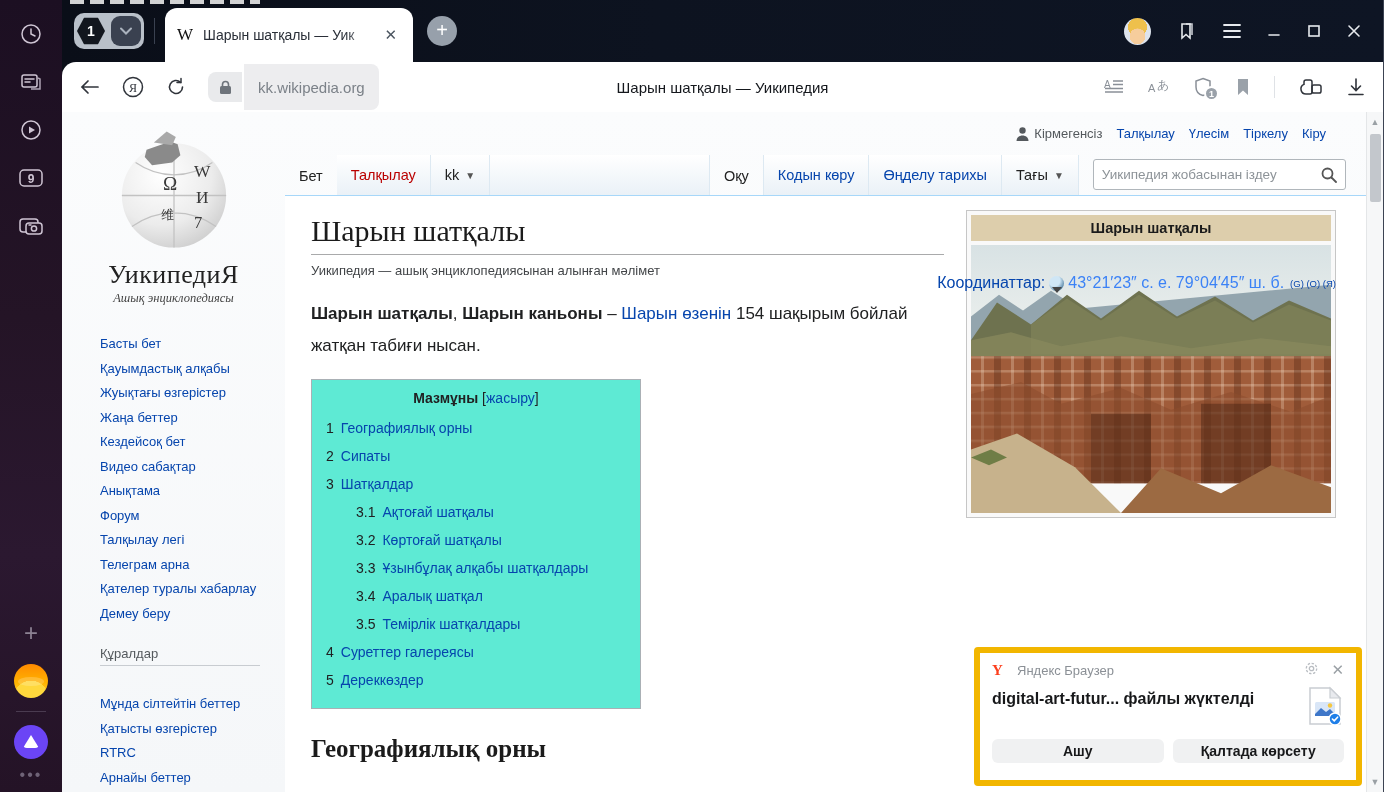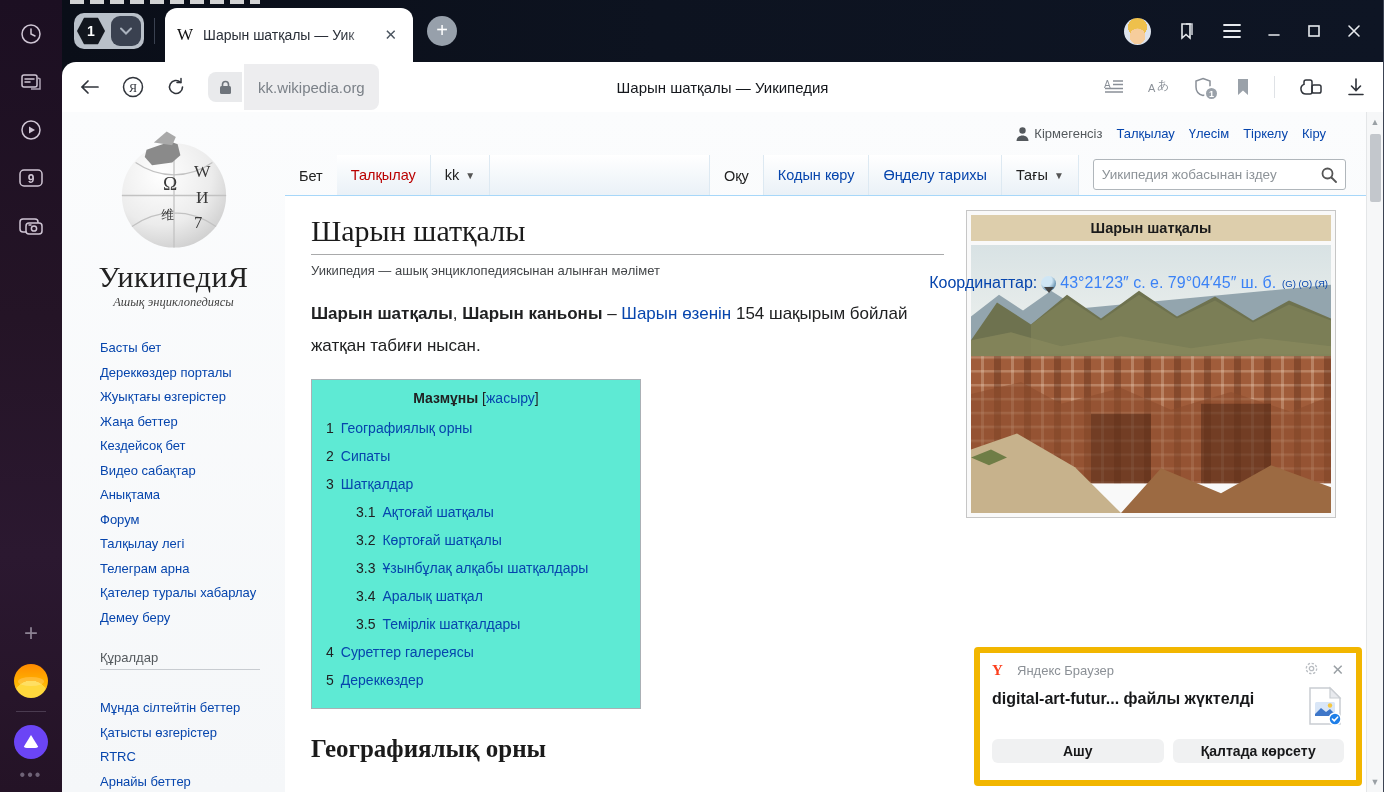--- a/index.html
+++ b/index.html
@@ -60,21 +60,21 @@
       color:#fff; font-size:9px; font-weight:bold; display:flex; align-items:center; justify-content:center; }
   .ab-sep { width:1px; height:22px; background:#dfe2e6; }
 
   
   .viewport { flex:1; position:relative; overflow:hidden; background:#f6f6f6; }
   .page { position:absolute; inset:0 17px 0 0; display:flex; background:linear-gradient(180deg,#fbfcfd 0%,#f5f7f9 100%); }
 
   
   .rail { width:223px; flex-shrink:0; padding-top:14px; }
   .wlogo { width:200px; margin:0 auto; text-align:center; cursor:pointer; }
-  .wlogo-title { font-family:"Liberation Serif",serif; font-size:30px; color:#222; margin-top:2px; letter-spacing:.5px; }
+  .wlogo-title { font-family:"Liberation Serif",serif; font-size:26px; color:#222; margin-top:2px; letter-spacing:.5px; }
   .wlogo-sub { font-family:"Liberation Serif",serif; font-style:italic; font-size:12.5px; color:#444; margin-top:1px; }
   .rail nav { margin:26px 0 0 38px; }
   .rail a { display:block; font-size:13px; color:#0645ad; text-decoration:none; line-height:24.5px; cursor:pointer; }
   .tools-h { margin:20px 0 6px 38px; font-size:13px; color:#54595d; border-bottom:1px solid #c8ccd1; padding-bottom:4px; width:160px; }
 
   
   .content { flex:1; display:flex; flex-direction:column; min-width:0; }
   .personal { display:flex; justify-content:flex-end; align-items:center; gap:14px; padding:14px 40px 0 0; font-size:13px; }
   .personal .anon { color:#54595d; display:flex; align-items:center; gap:5px; }
   .personal a { color:#0645ad; text-decoration:none; cursor:pointer; }
@@ -324,21 +324,21 @@
               <text x="94" y="84" font-size="19" font-family="Liberation Serif,serif" fill="#3a3a3a">И</text>
               <text x="56" y="102" font-size="14" font-family="DejaVu Sans,sans-serif" fill="#3a3a3a">维</text>
               <text x="92" y="112" font-size="18" font-family="Liberation Serif,serif" fill="#3a3a3a">7</text>
             </svg>
             <div class="wlogo-title">УикипедиЯ</div>
             <div class="wlogo-sub">Ашық энциклопедиясы</div>
           </div>
           <nav>
 
           <a>Басты бет</a>
-              <a>Дереккөздер порталы</a>
+              <a>Қауымдастық алқабы</a>
               <a>Жуықтағы өзгерістер</a>
               <a>Жаңа беттер</a>
               <a>Кездейсоқ бет</a>
               <a>Видео сабақтар</a>
               <a>Анықтама</a>
               <a>Форум</a>
               <a>Талқылау легі</a>
               <a>Телеграм арна</a>
               <a>Қателер туралы хабарлау</a>
               <a>Демеу беру</a>
@@ -424,21 +424,21 @@
                 <path d="M0 270 L0 206 46 190 104 224 150 270z" fill="#c7b28c"></path>
                 <path d="M150 270 L190 225 250 250 300 222 360 244 360 270z" fill="#9c6a42"></path>
                 <path d="M0 214 L20 206 36 214 18 222z" fill="#6f7d46"></path>
               </svg>
             </div>
 
             <h1 class="a-title" style="margin-right:400px">Шарын шатқалы</h1>
             <div class="meta-row" style="margin-right:400px">
               <span class="tagline">Уикипедия — ашық энциклопедиясынан алынған мәлімет</span>
             </div>
-            <div class="coords" style="position:absolute; top:78px; right:38px;">
+            <div class="coords" style="position:absolute; top:78px; right:30px;">
               <span class="lbl">Координаттар:</span>
               <span class="globe-dot"></span>
               <a style="color:#3b82f6;text-decoration:none">43°21′23″ с. е. 79°04′45″ ш. б.</a>
               <sup>(G) (O) (Я)</sup>
             </div>
 
             <p class="lead">
               <b>Шарын шатқалы</b><span>, </span><b>Шарын каньоны</b><span> – </span><a>Шарын өзенін</a><span> 154 шақырым бойлай жатқан табиғи нысан.</span>
             </p>
 

